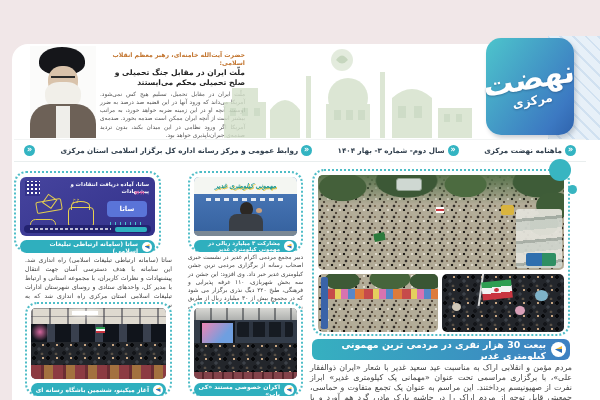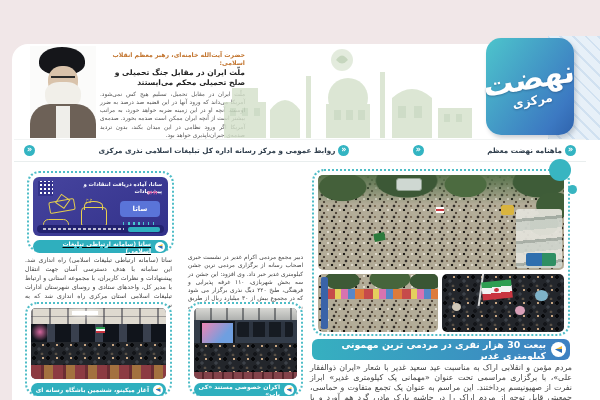--- a/index.html
+++ b/index.html
@@ -102,21 +102,21 @@
   .fl-scarf3{position:absolute;left:8%;top:50%;width:9px;height:8px;border-radius:50%;background:#cfc7b8;}
   .deco-circle-lg{left:549px;top:123px;width:22px;height:22px;border-radius:50%;background:#38b5c1;}
   .deco-circle-sm{left:568px;top:149px;width:9px;height:9px;border-radius:50%;background:#38b5c1;}
   .hbar-main{left:312px;top:303px;width:258px;height:21px;border-radius:6px;font-size:9.4px;gap:5px;padding:0 4px;
     background:linear-gradient(to left,#3e80c2,#36b0c0);}
   .hico-main{width:15px;height:15px;}
   .hico-main .tri{width:7px;height:7px;}
   .main-body{left:310px;top:327px;width:262px;font-size:7.9px;line-height:10.1px;}
 
   
-  .sata-dotted{left:27px;top:135px;width:147px;height:81px;text-decoration:underline;}
+  .sata-dotted{left:14px;top:135px;width:147px;height:81px;}
   .sata-banner{position:relative;width:100%;height:59px;border-radius:6px;overflow:hidden;
     background:linear-gradient(150deg,#46449e,#32318a);}
   .s-title{position:absolute;top:4px;right:6px;left:26px;font-size:5.4px;font-weight:bold;color:#fff;direction:rtl;text-align:right;line-height:6.5px;}
   .s-qr{position:absolute;left:5px;top:4px;width:15px;height:15px;background-color:#fff;
     background-image:repeating-linear-gradient(90deg,#34338c 0 2px,transparent 2px 4px),
                      repeating-linear-gradient(0deg,#34338c 0 2px,transparent 2px 4px);}
   .s-cap{position:absolute;left:16px;top:23px;width:24px;height:10px;border:1.2px solid #e5cf4e;transform:rotate(-10deg);border-radius:2px;}
   .s-cap::before{content:"";position:absolute;left:8px;top:-5px;width:9px;height:9px;border:1.2px solid #e5cf4e;transform:rotate(45deg);}
   .s-scroll{position:absolute;left:10px;top:42px;width:24px;height:9px;border:1.2px solid #e5cf4e;border-radius:6px;}
   .s-phone{position:absolute;left:48px;top:30px;width:24px;height:17px;border:1.3px solid #e8d14f;border-radius:4px 4px 2px 2px;}
@@ -240,28 +240,29 @@
   <div class="abs logo">
     <div class="logo-inner">
       <span class="logo-l1">نهضت</span>
       <span class="logo-l2">مرکزی</span>
     </div>
   </div>
 
   <div class="abs masthead">
     <span class="m-item">
         <span class="chev"></span>
-        <span>ماهنامه نهضت معظم</span>
+        <span>ماهنامه نهضت مرکزی</span>
       </span>
     <span class="m-item">
         <span class="chev"></span>
+        <span>سال دوم- شماره ۳- بهار ۱۴۰۴</span>
       </span>
     <span class="m-item">
         <span class="chev"></span>
-        <span>روابط عمومی و مرکز رسانه اداره کل تبلیغات اسلامی نذری مرکزی</span>
+        <span>روابط عمومی و مرکز رسانه اداره کل برگزار اسلامی استان مرکزی</span>
       </span>
     <span class="m-item">
         <span class="chev"></span>
       </span>
   </div>
 
   <div class="abs dotted main-dotted">
     <div class="photo aerial crowdspeckle">
       <div class="a-trees"></div>
       <div class="a-trees2"></div>
@@ -333,20 +334,36 @@
     </div>
     <div class="hbar hbar-sm">
       <span class="hico hico-sm">
           <i class="tri"></i>
         </span>
       <span>آغاز میکینو، ششمین باشگاه رسانه ای</span>
     </div>
   </div>
   <div class="abs body-text mikino-body">ششمین باشگاه تخصصی میکرو رسانه های نو با عنوان «میکینو» در مرکز رسانه ماهور آغاز به کار کرد. میکینو با حضور اعضای باشگاه کار خود را به صورت رسمی در زمینه ایده پردازی و تحلیل تولیدات شاخص کار خود آغاز کرد.</div>
 
+  <div class="abs dotted fund-dotted">
+    <div class="photo press-photo">
+      <div class="p-banner">مهمونی کیلومتری غدیر</div>
+      <div class="p-line"></div>
+      <div class="p-man-head"></div>
+      <div class="p-hand"></div>
+      <div class="p-man-body"></div>
+      <div class="p-desk"></div>
+    </div>
+    <div class="hbar hbar-xs">
+      <span class="hico hico-sm">
+          <i class="tri"></i>
+        </span>
+      <span>مشارکت ۳ میلیارد ریالی در مهمونی کیلومتری غدیر</span>
+    </div>
+  </div>
   <div class="abs body-text fund-body">دبیر مجمع مردمی اکرام غدیر در نشست خبری اصحاب رسانه از برگزاری مردمی ترین جشن کیلومتری غدیر خبر داد. وی افزود: این جشن در سه بخش شهربازی، ۱۱۰ غرفه پذیرایی و فرهنگی، طبخ ۲۲۰ دیگ نذری برگزار می شود که در مجموع بیش از ۳۰ میلیارد ریال از طریق نذورات و مجموعه های مردمی تامین شده است.</div>
 
   <div class="abs dotted kpop-dotted">
     <div class="photo kpop-photo">
       <div class="k-ceiling"></div>
       <div class="k-frames"></div>
       <div class="k-screen"></div>
       <div class="k-crowd darkspeckle"></div>
       <div class="k-chairs"></div>
     </div>

